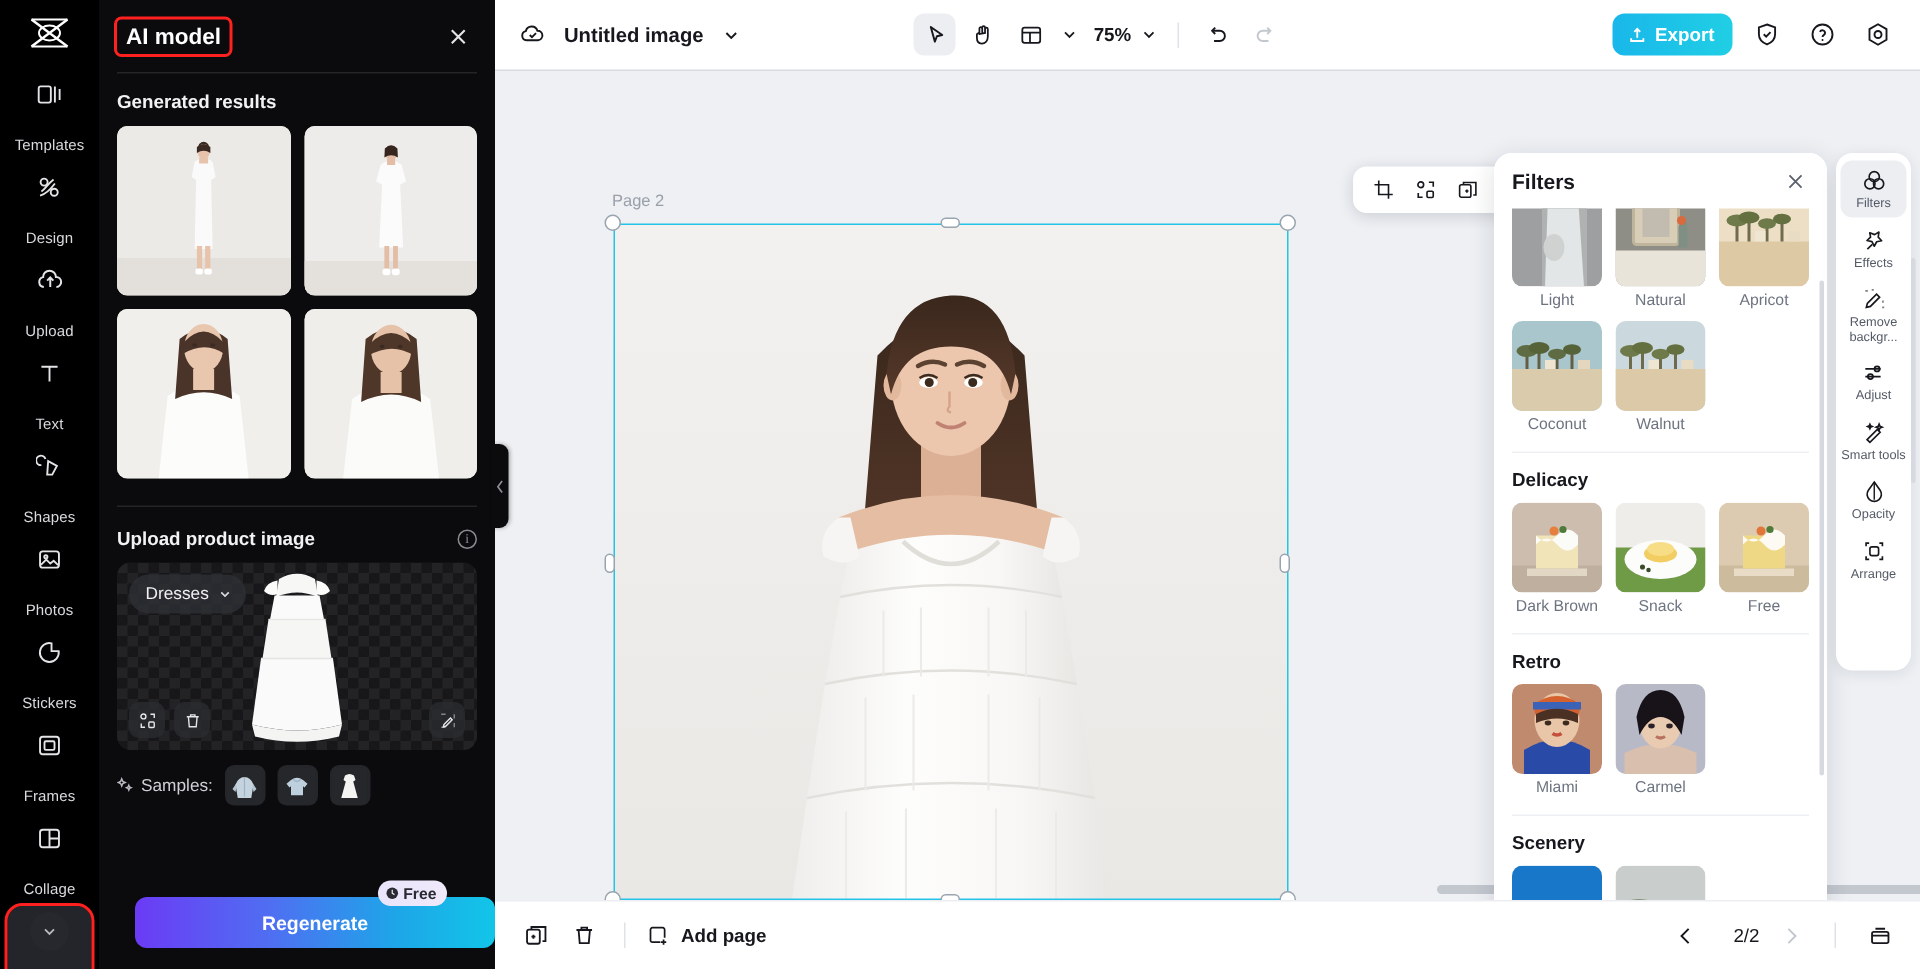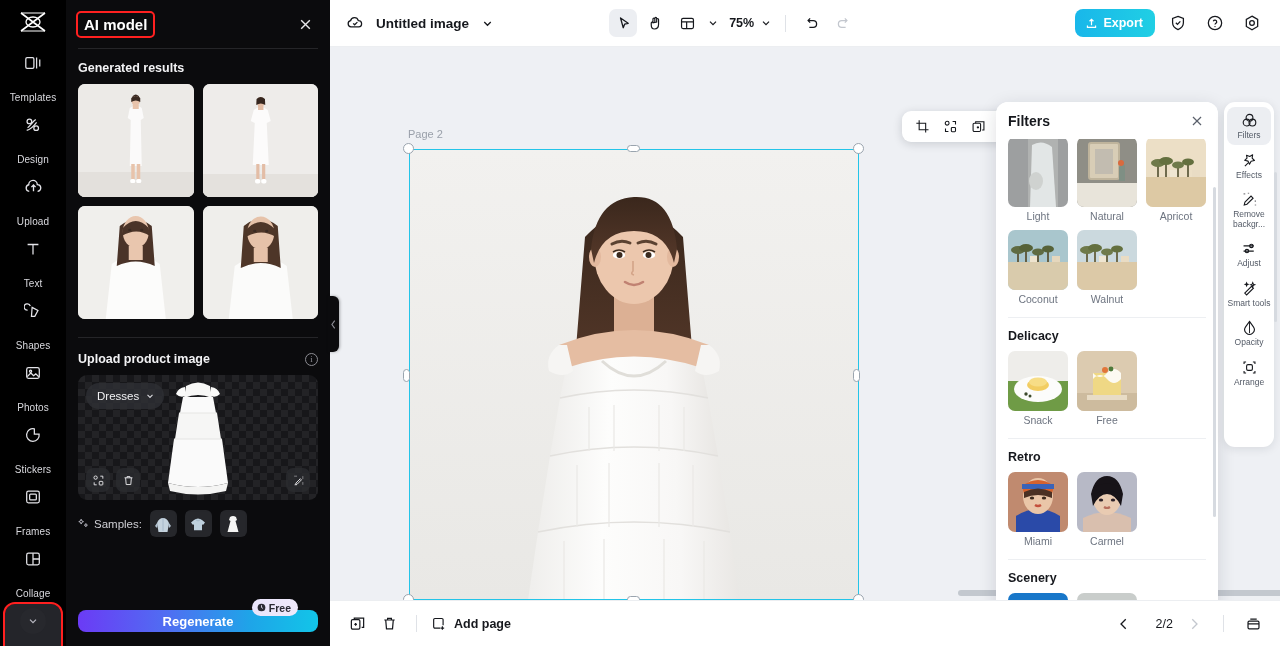--- a/index.html
+++ b/index.html
@@ -67,23 +67,23 @@
     display:flex; align-items:center; justify-content:center; cursor:pointer;
   }
   .ub-prod { position:absolute; top: 2px; left: 50%; transform: translateX(-50%); height: 121px; }
 
   .samples-row { display:flex; align-items:center; gap:8px; margin-top: 10px; }
   .samples-lbl { font-size: 11.5px; color:#cfcfd4; display:flex; align-items:center; gap:5px; white-space:nowrap; }
   .sample-thumb { width: 27px; height: 27px; border-radius:6px; background:#25262a; overflow:hidden; display:flex;align-items:center;justify-content:center; cursor:pointer; }
 
   .panel-foot { padding: 0 12px 14px; position: relative; }
   .btn-regen {
-    height: 22px; border-radius: 8px; width: 100%;
+    height: 34px; border-radius: 8px; width: 100%;
     background: linear-gradient(90deg, #6b3bf5 0%, #4f6ff2 38%, #1ea5e8 72%, #12c5e8 100%);
-    color:#fff; font-size: 13px; font-weight:700; display:flex; align-items:center; justify-content:center; cursor:pointer;
+    color:#fff; font-size: 13px; font-weight:700; display:flex; align-items:center; justify-content:center; cursor:pointer;margin-left:12px;
   }
   .free-badge {
     position:absolute; right: 32px; top: -11px; height:17px; padding: 0 7px 0 5px;
     background: linear-gradient(90deg,#e9e4fb,#efe9fa); border-radius: 9px;
     display:flex; align-items:center; gap:3px; font-size:10.5px; font-weight:700; color:#2a2a33;
   }
   .btn-start { height: 34px; border-radius: 8px; width:100%; background:#26272b; color:#fff;
     font-size: 13px; font-weight:700; display:flex; align-items:center; justify-content:center; margin-top: 5px; cursor:pointer; }
 
   .collapse-handle {
@@ -137,21 +137,21 @@
 
   
   .filters-panel {
     position:absolute; right: 62px; top: 55px; width: 222px; height: 545px;
     background:#fff; border-radius: 12px; box-shadow: 0 4px 18px rgba(20,25,40,.14);
     overflow:hidden; display:flex; flex-direction:column;
   }
   .fp-head { height: 37px; display:flex; align-items:center; justify-content:space-between; padding: 0 12px; background:#fff; }
   .fp-title { font-size:14px; font-weight:700; color:#16181d; }
   .fp-x { width:18px;height:18px;display:flex;align-items:center;justify-content:center;cursor:pointer;}
-  .fp-body { flex:1; overflow:hidden; padding: 16px 12px; position:relative; }
+  .fp-body { flex:1; overflow:hidden; padding: 0 12px; position:relative; }
   .fgrid { display:grid; grid-template-columns: repeat(3, 1fr); gap: 8px 9px; }
   .fitem { cursor:pointer; }
   .fthumb { width: 100%; height: 60px; border-radius: 7px; overflow:hidden; position:relative; }
   .flabel { font-size:10.5px; color:#6d7480; text-align:center; margin-top: 3px; line-height: 12px;}
   .fsec-title { font-size:12.5px; font-weight:700; color:#16181d; margin: 11px 0 8px; }
   .fsep { height:1px; background:#edeff2; margin: 12px 0 0; }
   .fp-scroll { position:absolute; right: 2px; top: 48px; width: 3px; height: 330px; background:#d6dae0; border-radius:2px; }
 
   
   .tools-rail {
@@ -754,20 +754,34 @@
             </div>
             <div></div>
           </div>
 
           <div class="fsep"></div>
           <div class="fsec-title">Delicacy</div>
           <div class="fgrid">
             <div class="fitem">
               <div class="fthumb">
                 <svg width="100%" height="100%" viewBox="0 0 64 60" preserveAspectRatio="xMidYMid slice">
+                  <rect width="64" height="60" fill="#cdbdae"></rect>
+                    <rect y="42" width="64" height="18" fill="#bfaf9f"></rect>
+                  <rect x="12" y="44" width="40" height="5" fill="#e2d6c5"></rect>
+                  <path d="M18 22h28v22H18z" fill="#f1e4b8"></path>
+                    <path d="M18 22q7 8 14 0t14 0v6q-7 8-14 0t-14 0z" fill="#fbfbf7"></path>
+                  <circle cx="30" cy="19" r="3" fill="#e77f3c"></circle>
+                    <circle cx="36" cy="18" r="2.4" fill="#4e7a3a"></circle>
+                </svg>
+              </div>
+              <div class="flabel">Dark Brown</div>
+            </div>
+            <div class="fitem">
+              <div class="fthumb">
+                <svg width="100%" height="100%" viewBox="0 0 64 60" preserveAspectRatio="xMidYMid slice">
                   <rect width="64" height="60" fill="#eeedea"></rect>
                     <rect y="30" width="64" height="30" fill="#6f9b46"></rect>
                   <ellipse cx="32" cy="38" rx="24" ry="13" fill="#fcfcfb"></ellipse>
                   <ellipse cx="32" cy="34" rx="11" ry="6" fill="#f2cd62"></ellipse>
                   <ellipse cx="32" cy="31" rx="9" ry="4.6" fill="#f7dd86"></ellipse>
                   <circle cx="20" cy="43" r="1.7" fill="#3c4a2c"></circle>
                     <circle cx="24" cy="45" r="1.5" fill="#3c4a2c"></circle>
                 </svg>
               </div>
               <div class="flabel">Snack</div>

